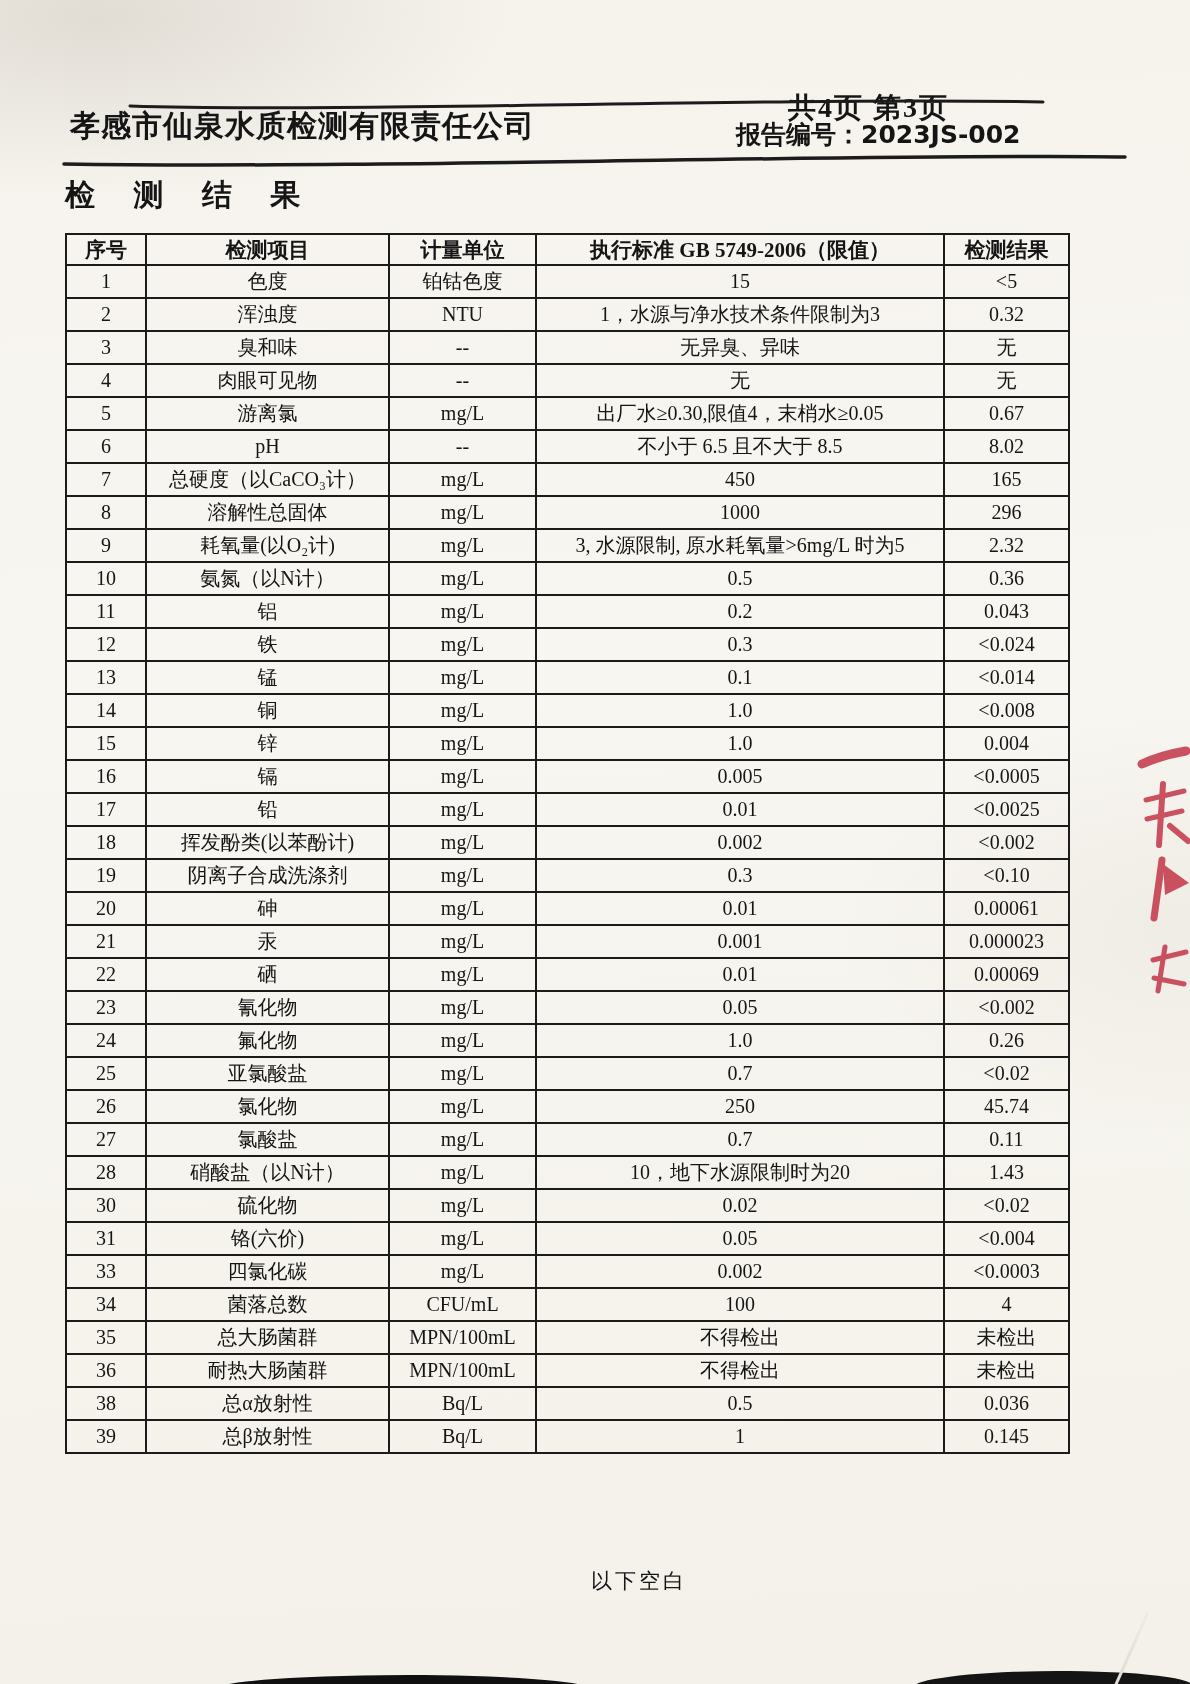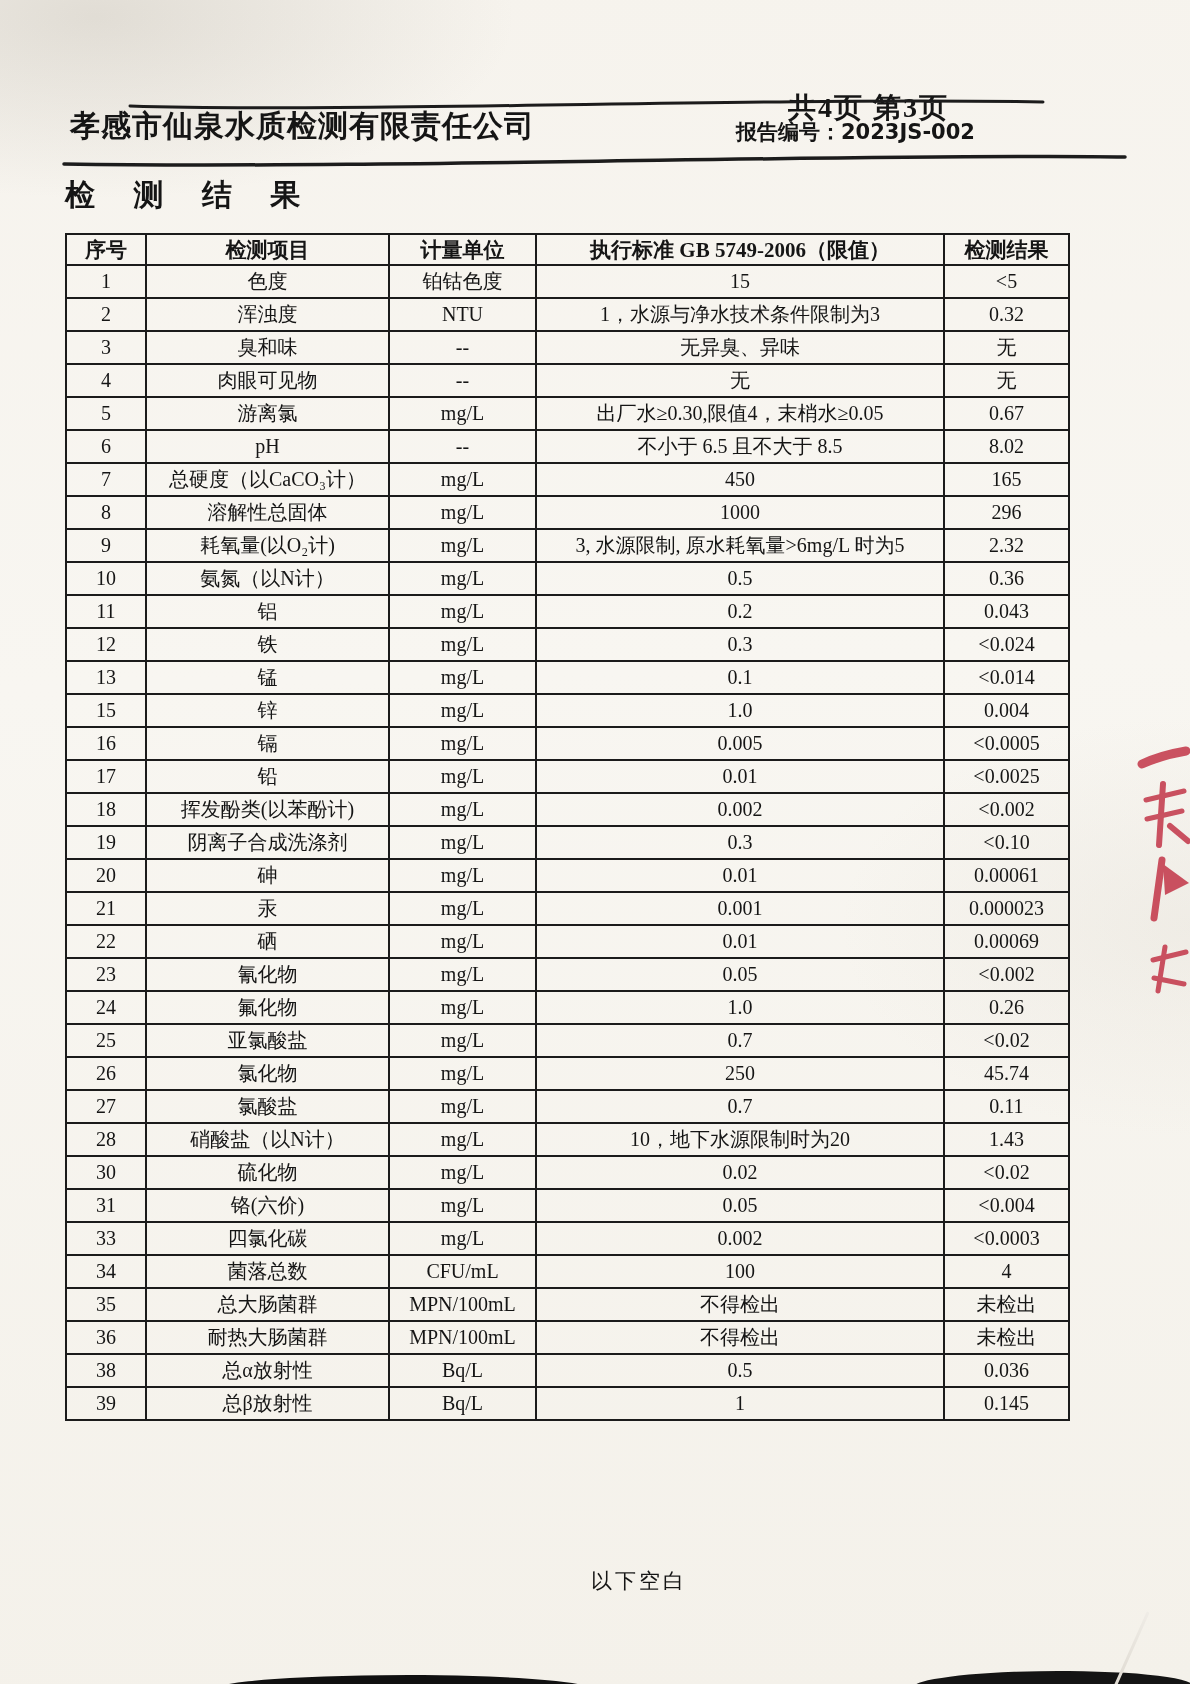--- a/index.html
+++ b/index.html
@@ -27,21 +27,21 @@
 
   .company-name {
     top: 106px; left: 70px;
     font-family: "DejaVu Sans", "Liberation Sans", sans-serif;
     font-size: 30px; font-weight: 700;
     letter-spacing: 1px;
     white-space: nowrap;
   }
   .report-no {
     top: 118px; left: 736px;
-    font-size: 21px; font-weight: 700;
+    font-size: 25px; font-weight: 700;
     white-space: nowrap;
     font-family: "DejaVu Sans", "Liberation Sans", sans-serif;
   }
   .doc-title {
     top: 175px; left: 65px; width: 1060px;
     text-align: left;
     font-family: "DejaVu Sans", "Liberation Sans", sans-serif;
     font-size: 30px; font-weight: 600;
     word-spacing: 24px; letter-spacing: 2px;
     white-space: nowrap;
@@ -236,20 +236,27 @@
         <td>&lt;0.024</td>
       </tr>
       <tr>
         <td>13</td>
         <td>锰</td>
         <td>mg/L</td>
         <td>0.1</td>
         <td>&lt;0.014</td>
       </tr>
       <tr>
+        <td>14</td>
+        <td>铜</td>
+        <td>mg/L</td>
+        <td>1.0</td>
+        <td>&lt;0.008</td>
+      </tr>
+      <tr>
         <td>15</td>
         <td>锌</td>
         <td>mg/L</td>
         <td>1.0</td>
         <td>0.004</td>
       </tr>
       <tr>
         <td>16</td>
         <td>镉</td>
         <td>mg/L</td>

